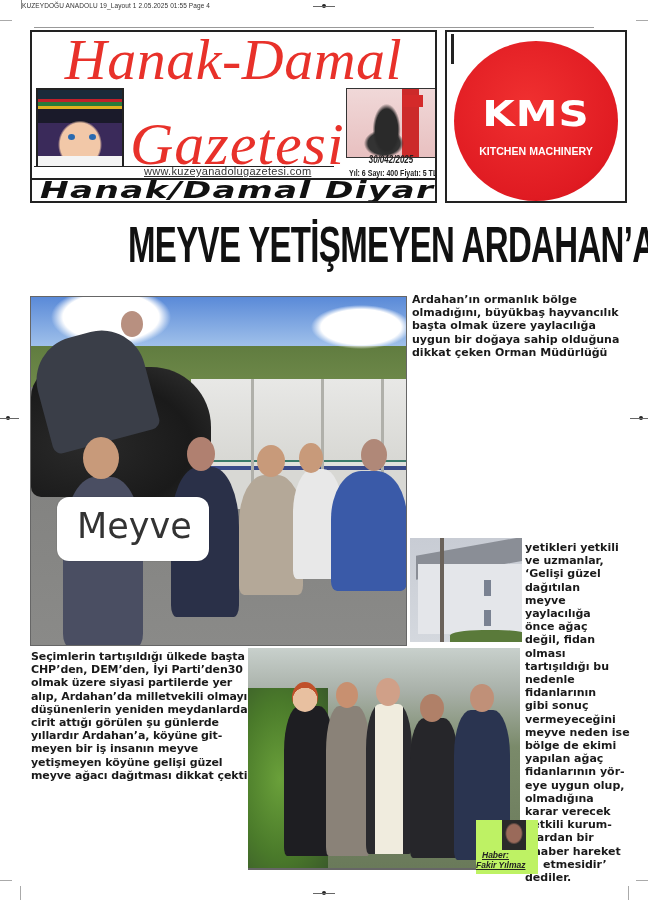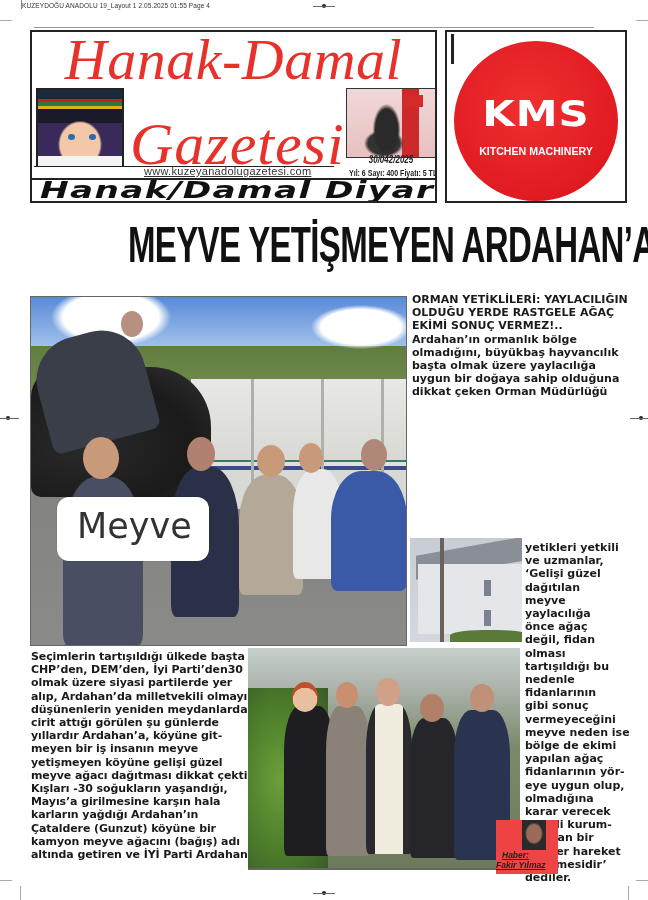--- a/index.html
+++ b/index.html
@@ -90,21 +90,21 @@
     .bld-bush { position: absolute; left: 40px; top: 92px; width: 80px; height: 14px; background: #5a7a3a; border-radius: 40% 40% 0 0; }
 
     
     .photo-group { position: absolute; left: 248px; top: 648px; width: 272px; height: 222px; overflow: hidden; border-bottom: 2px solid #666;
       background: linear-gradient(180deg, #c8d0cc 0%, #a8b0a8 20%, #7a8a6a 45%, #6a7a5a 100%); }
     .foliage { position: absolute; left: 0; top: 40px; width: 80px; height: 182px; background: radial-gradient(ellipse at 40% 50%, #6aa03a 0%, #4a7a2a 60%, #3a5a2a 100%); }
     .gp { position: absolute; border-radius: 30% 30% 6% 6%; }
     .gh { position: absolute; border-radius: 50%; }
 
     
-    .reporter { position: absolute; left: 496px; top: 820px; width: 62px; height: 54px; background: #ef4444; }
+    .reporter { position: absolute; left: 476px; top: 820px; width: 62px; height: 54px; background: #bef264; }
     .reporter-photo { position: absolute; left: 26px; top: 0; width: 24px; height: 30px; background: radial-gradient(ellipse 9px 11px at 50% 45%, #9a6a5a 0 80%, transparent 100%), #2a2a2a; }
     .reporter-label { position: absolute; left: 6px; top: 30px; font-size: 8.5px; font-weight: bold; font-style: italic; color: #222; text-decoration: underline; }
     .reporter-name { position: absolute; left: 0; top: 40px; font-size: 8.5px; font-weight: bold; font-style: italic; color: #222; text-decoration: underline; white-space: nowrap; }
   </style>
 </head>
 <body>
 
 <div class="slug-line"></div>
 <div class="slug">KUZEYDOĞU ANADOLU 19_Layout 1  2.05.2025  01:55  Page 4</div>
 <div class="reg-mark" style="left:319px; top:1px;"></div>
@@ -171,21 +171,20 @@
   <div class="person" style="left:262px; top:172px; width:50px; height:110px; background:#e8e8e8;"></div>
   <div class="head" style="left:268px; top:146px; width:24px; height:30px;"></div>
 
   <div class="person" style="left:300px; top:174px; width:76px; height:120px; background:#3a5aa8;"></div>
   <div class="head" style="left:330px; top:142px; width:26px; height:32px; background:#b08878;"></div>
 
   <div class="bubble bubble1">Meyve</div>
 </div>
 
 <div class="col-text col-right">
-  <p class="subhead">ORMAN YETİKLİLERİ: YAYLACILIĞIN OLDUĞU YERDE RASTGELE AĞAÇ EKİMİ SONUÇ VERMEZ!..</p>
   <p>Ardahan’ın ormanlık bölge olmadığını, büyükbaş hayvancılık başta olmak üzere yaylacılığa uygun bir doğaya sahip olduğuna dikkat çeken Orman Müdürlüğü</p>
 </div>
 
 <div class="photo-building">
   <div class="bld-roof"></div>
   <div class="bld-wall"></div>
   <div class="bld-win" style="left:74px; top:42px;"></div>
   <div class="bld-win" style="left:74px; top:72px;"></div>
   <div class="bld-pole"></div>
   <div class="bld-bush"></div>
@@ -215,21 +214,20 @@
     <div>karar verecek</div>
     <div>yetkili kurum-</div>
     <div class="indent">lardan bir</div>
     <div class="indent">haber hareket</div>
     <div class="indent2">etmesidir’</div>
     <div>dediler.</div>
   </div>
 
 <div class="col-text col-left">
   <p>Seçimlerin tartışıldığı ülkede başta CHP’den, DEM’den, İyi Parti’den30 olmak üzere siyasi partilerde yer alıp, Ardahan’da milletvekili olmayı düşünenlerin yeniden meydanlarda cirit attığı görülen şu günlerde yıllardır Ardahan’a, köyüne git-meyen bir iş insanın meyve yetişmeyen köyüne gelişi güzel meyve ağacı dağıtması dikkat çekti.</p>
-  <p>Kışları -30 soğukların yaşandığı, Mayıs’a girilmesine karşın hala karların yağdığı Ardahan’ın Çataldere (Gunzut) köyüne bir kamyon meyve ağacını (bağış) adı altında getiren ve İYİ Parti Ardahan</p>
 </div>
 
 <div class="photo-group">
   <div class="foliage"></div>
   <div class="gp" style="left:36px; top:58px; width:50px; height:150px; background:#1e1e22;"></div>
   <div class="gh" style="left:44px; top:34px; width:26px; height:30px; background: radial-gradient(circle at 50% 60%, #e8c0a0 0 55%, #c0502a 56%);"></div>
   <div class="gp" style="left:78px; top:58px; width:44px; height:150px; background:#8a8278;"></div>
   <div class="gh" style="left:88px; top:34px; width:22px; height:26px; background:#c89070;"></div>
   <div class="gp" style="left:118px; top:56px; width:46px; height:150px; background:linear-gradient(90deg,#2a2a2e 0 20%, #f0ecde 20% 80%, #2a2a2e 80%);"></div>
   <div class="gh" style="left:128px; top:30px; width:24px; height:28px; background:#d0a088;"></div>

